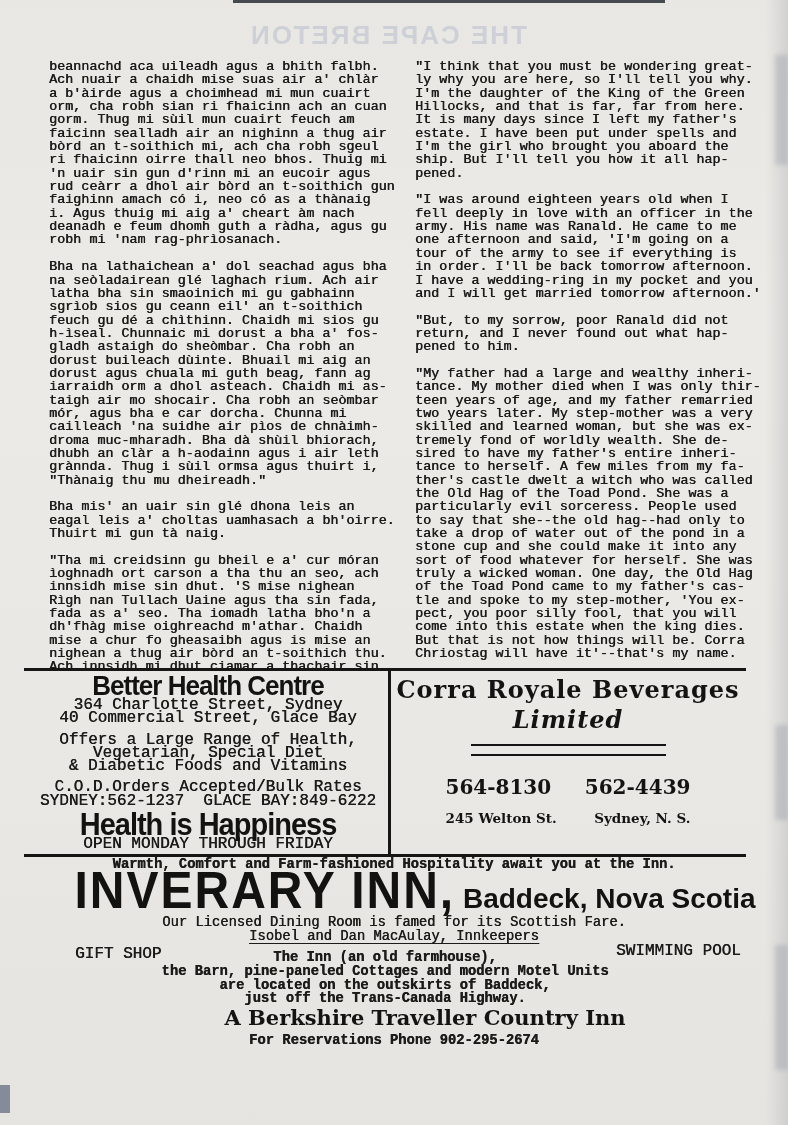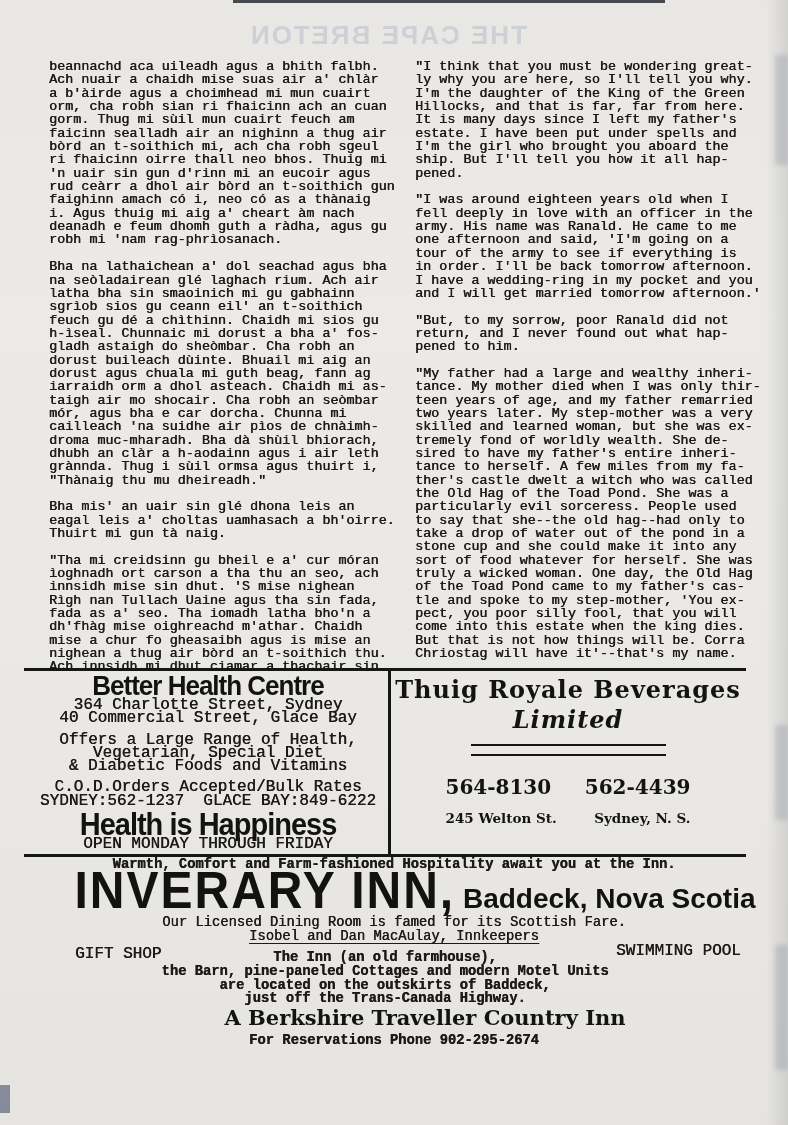--- a/index.html
+++ b/index.html
@@ -158,21 +158,21 @@
     <div class="mono m13" style="margin-top:8px;">Offers a Large Range of Health,</div>
     <div class="mono m13">Vegetarian, Special Diet</div>
     <div class="mono m13">&amp; Diabetic Foods and Vitamins</div>
     <div class="mono m13" style="margin-top:8px;">C.O.D.Orders Accepted/Bulk Rates</div>
     <div class="mono m13">SYDNEY:562-1237  GLACE BAY:849-6222</div>
     <div class="helv bh-slogan" style="margin-top:2px;">Health is Happiness</div>
     <div class="mono m13">OPEN MONDAY THROUGH FRIDAY</div>
   </div>
 
   <div class="abs center" style="left:394px;top:678px;width:348px;">
-    <div class="cooper ir-title">Thuig Royale Beverages</div>
+    <div class="cooper ir-title">Corra Royale Beverages</div>
     <div class="cooper ir-title" style="margin-top:6px;font-style:italic;">Limited</div>
     <div class="ir-rule" style="margin-top:12px;"></div>
     <div class="ir-rule" style="margin-top:8px;"></div>
     <div class="cooper ir-phones" style="margin-top:19px;">
       <span>564-8130</span>
       <span>562-4439</span>
     </div>
     <div class="cooper ir-addr" style="margin-top:9px;">
       <span>245 Welton St.</span>
       <span>Sydney, N. S.</span>

